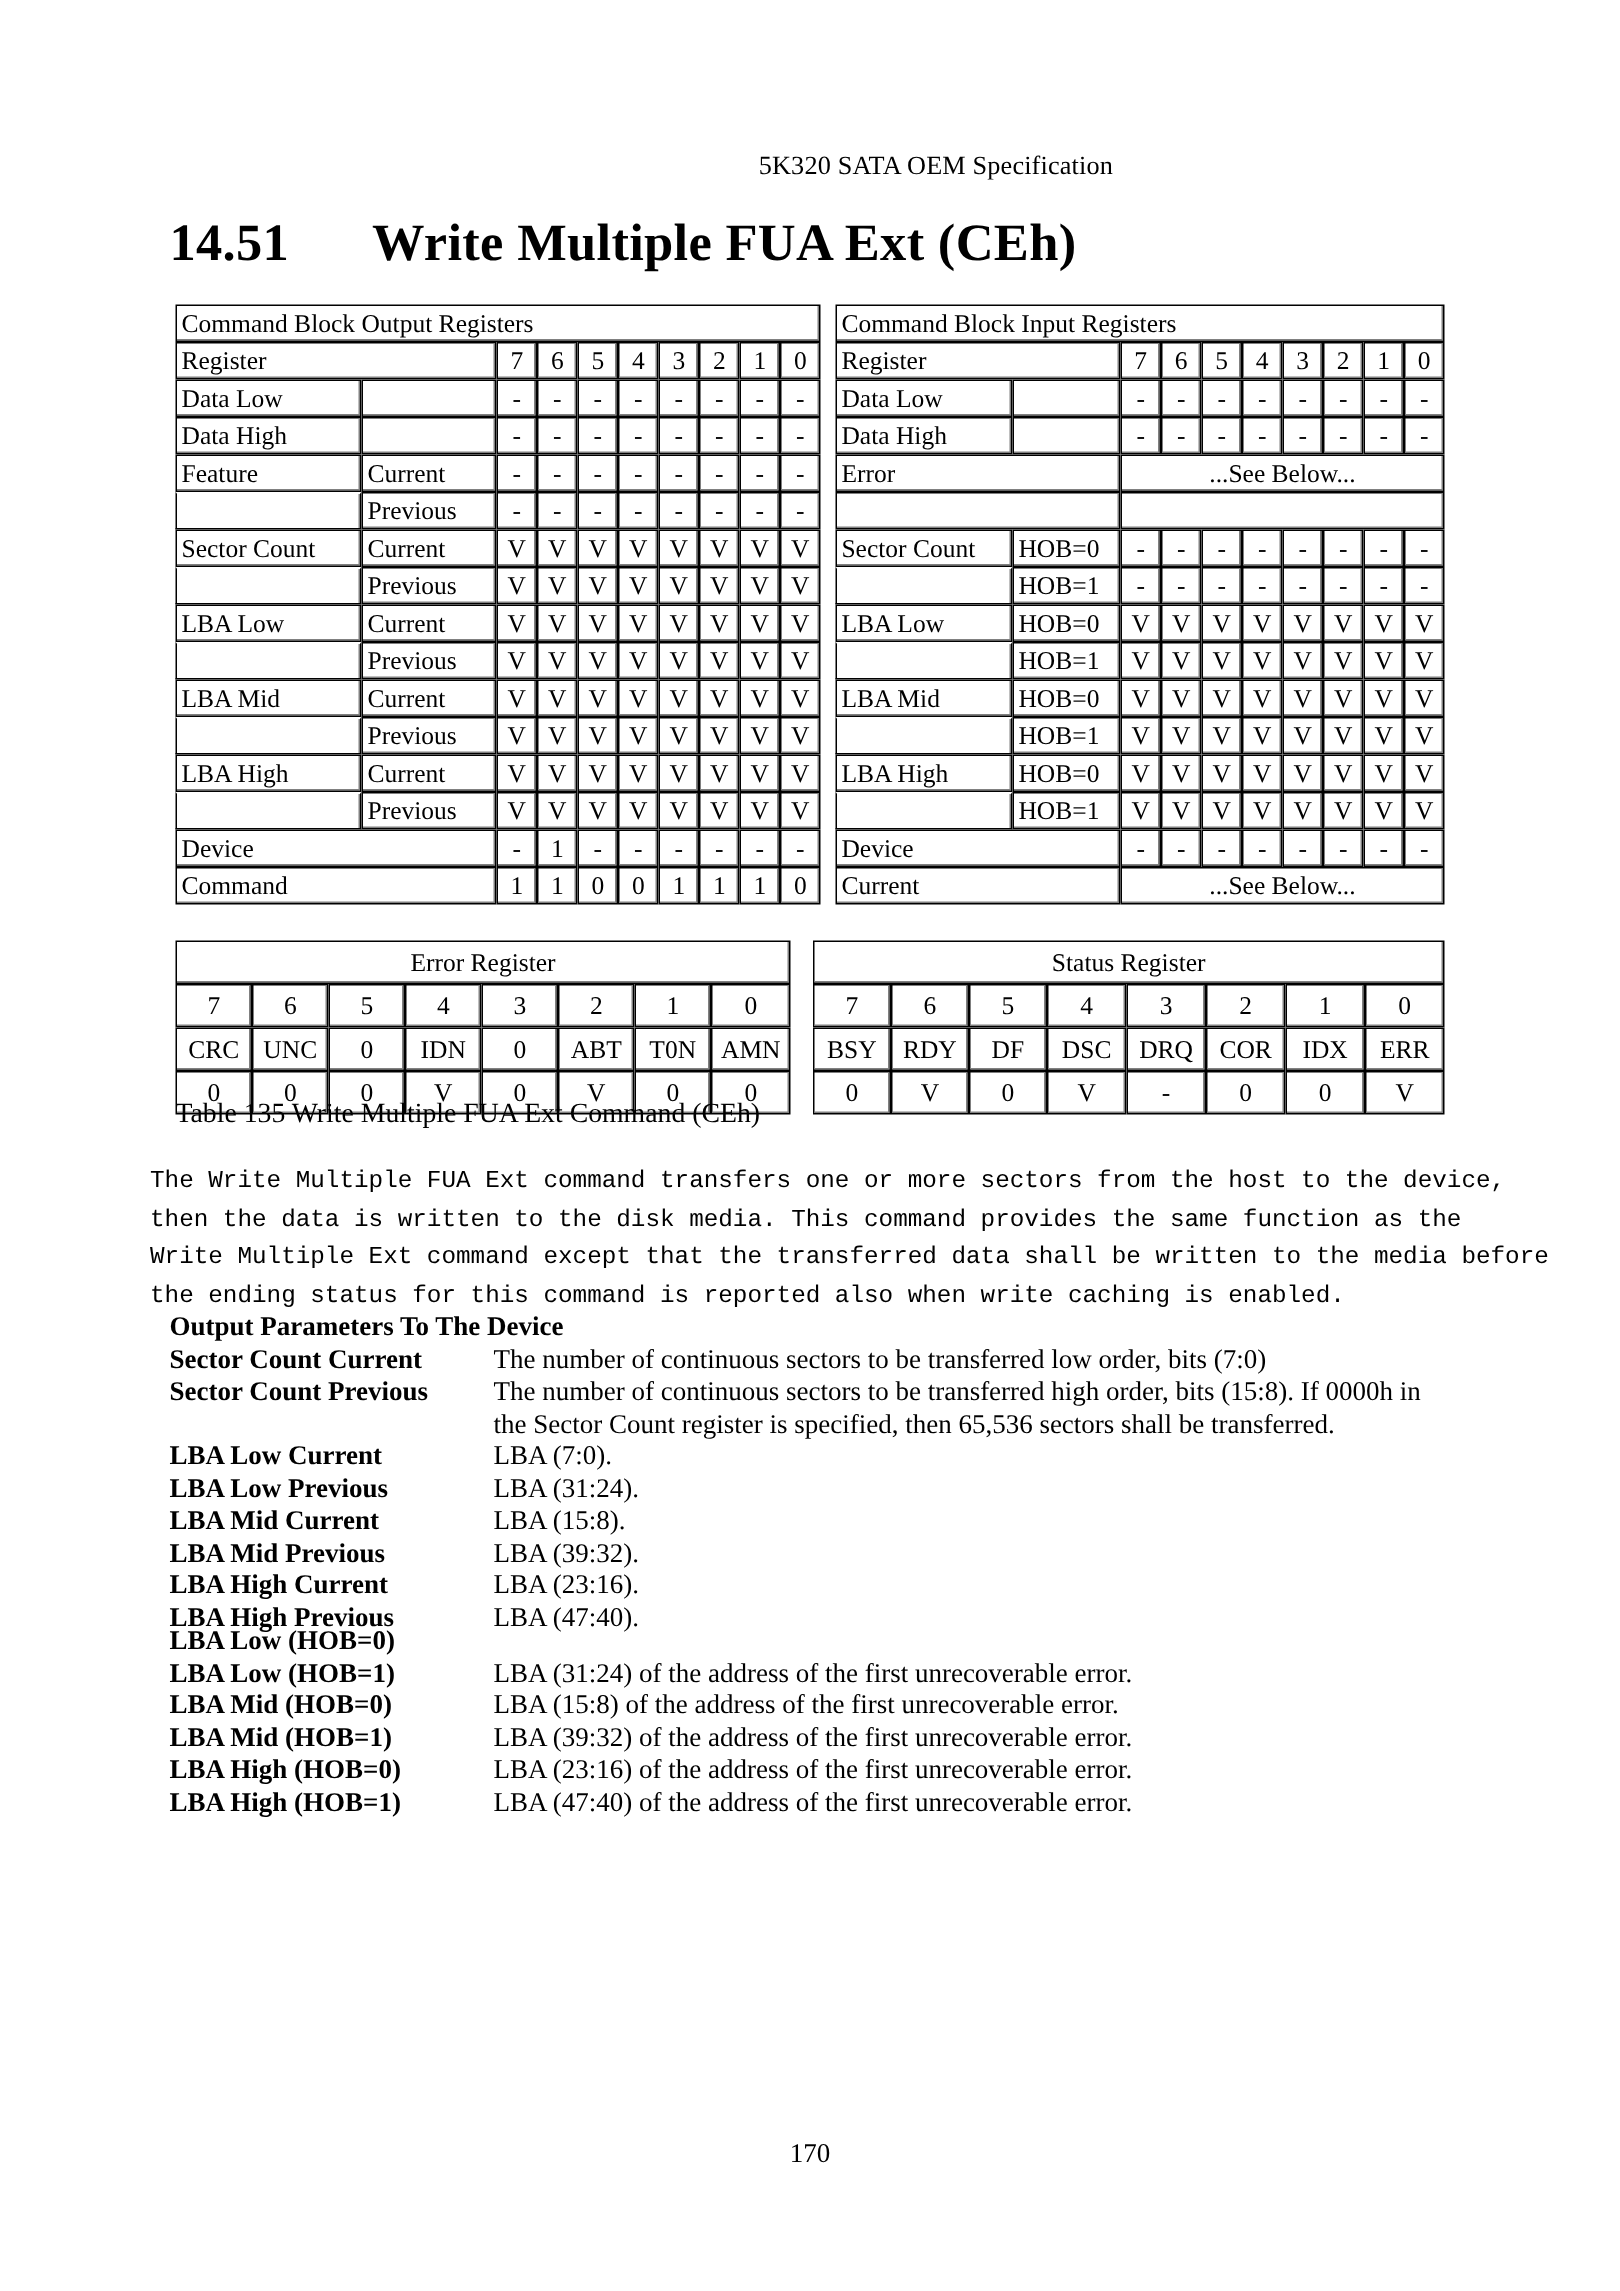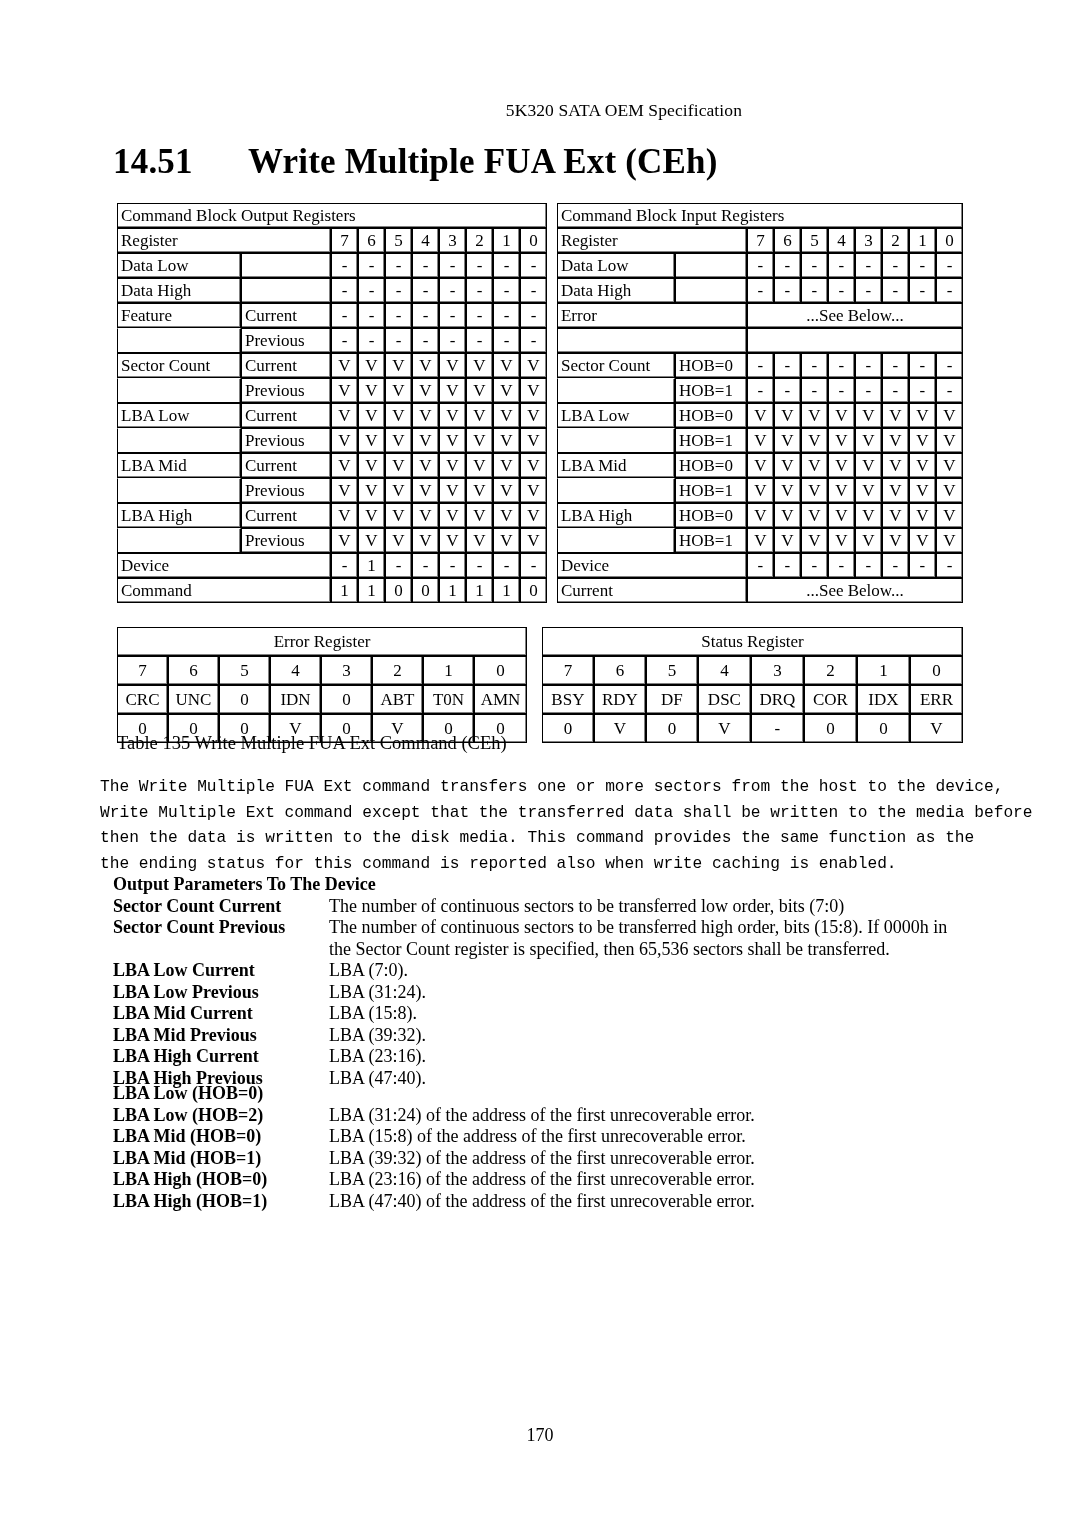--- a/index.html
+++ b/index.html
@@ -658,22 +658,22 @@
             <td>V</td>
           </tr>
         </tbody>
     </table>
   </div>
 
   <div class="caption">Table 135 Write Multiple FUA Ext Command (CEh)</div>
 
   <div class="body-para" id="desc-para">
       <span>The Write Multiple FUA Ext command transfers one or more sectors from the host to the device,</span>
+      <span>then the data is written to the disk media.  This command provides the same function as the</span>
       <span>Write Multiple Ext command except that the transferred data shall be written to the media before</span>
-      <span>then the data is written to the disk media.  This command provides the same function as the</span>
       <span>the ending status for this command is reported also when write caching is enabled.</span>
     </div>
 
   <div class="param-section sec-out">
     <div class="sec-head">Output Parameters To The Device</div>
     <div id="out-params">
         <div class="param-row">
           <div class="param-label">Sector Count Current</div>
           <div class="param-desc">
             <span class="cont">The number of continuous sectors to be transferred low order, bits (7:0)</span>
@@ -724,21 +724,21 @@
         </div>
       </div>
   </div>
 
   <div class="param-section sec-in">
     <div id="in-params">
         <div class="param-row">
           <div class="param-label">LBA Low (HOB=0)</div>
         </div>
         <div class="param-row">
-          <div class="param-label">LBA Low (HOB=2)</div>
+          <div class="param-label">LBA Low (HOB=1)</div>
           <div class="param-desc">
             <span class="cont">LBA (31:24) of the address of the first unrecoverable error.</span>
           </div>
         </div>
         <div class="param-row">
           <div class="param-label">LBA Mid (HOB=0)</div>
           <div class="param-desc">
             <span class="cont">LBA (15:8) of the address of the first unrecoverable error.</span>
           </div>
         </div>

